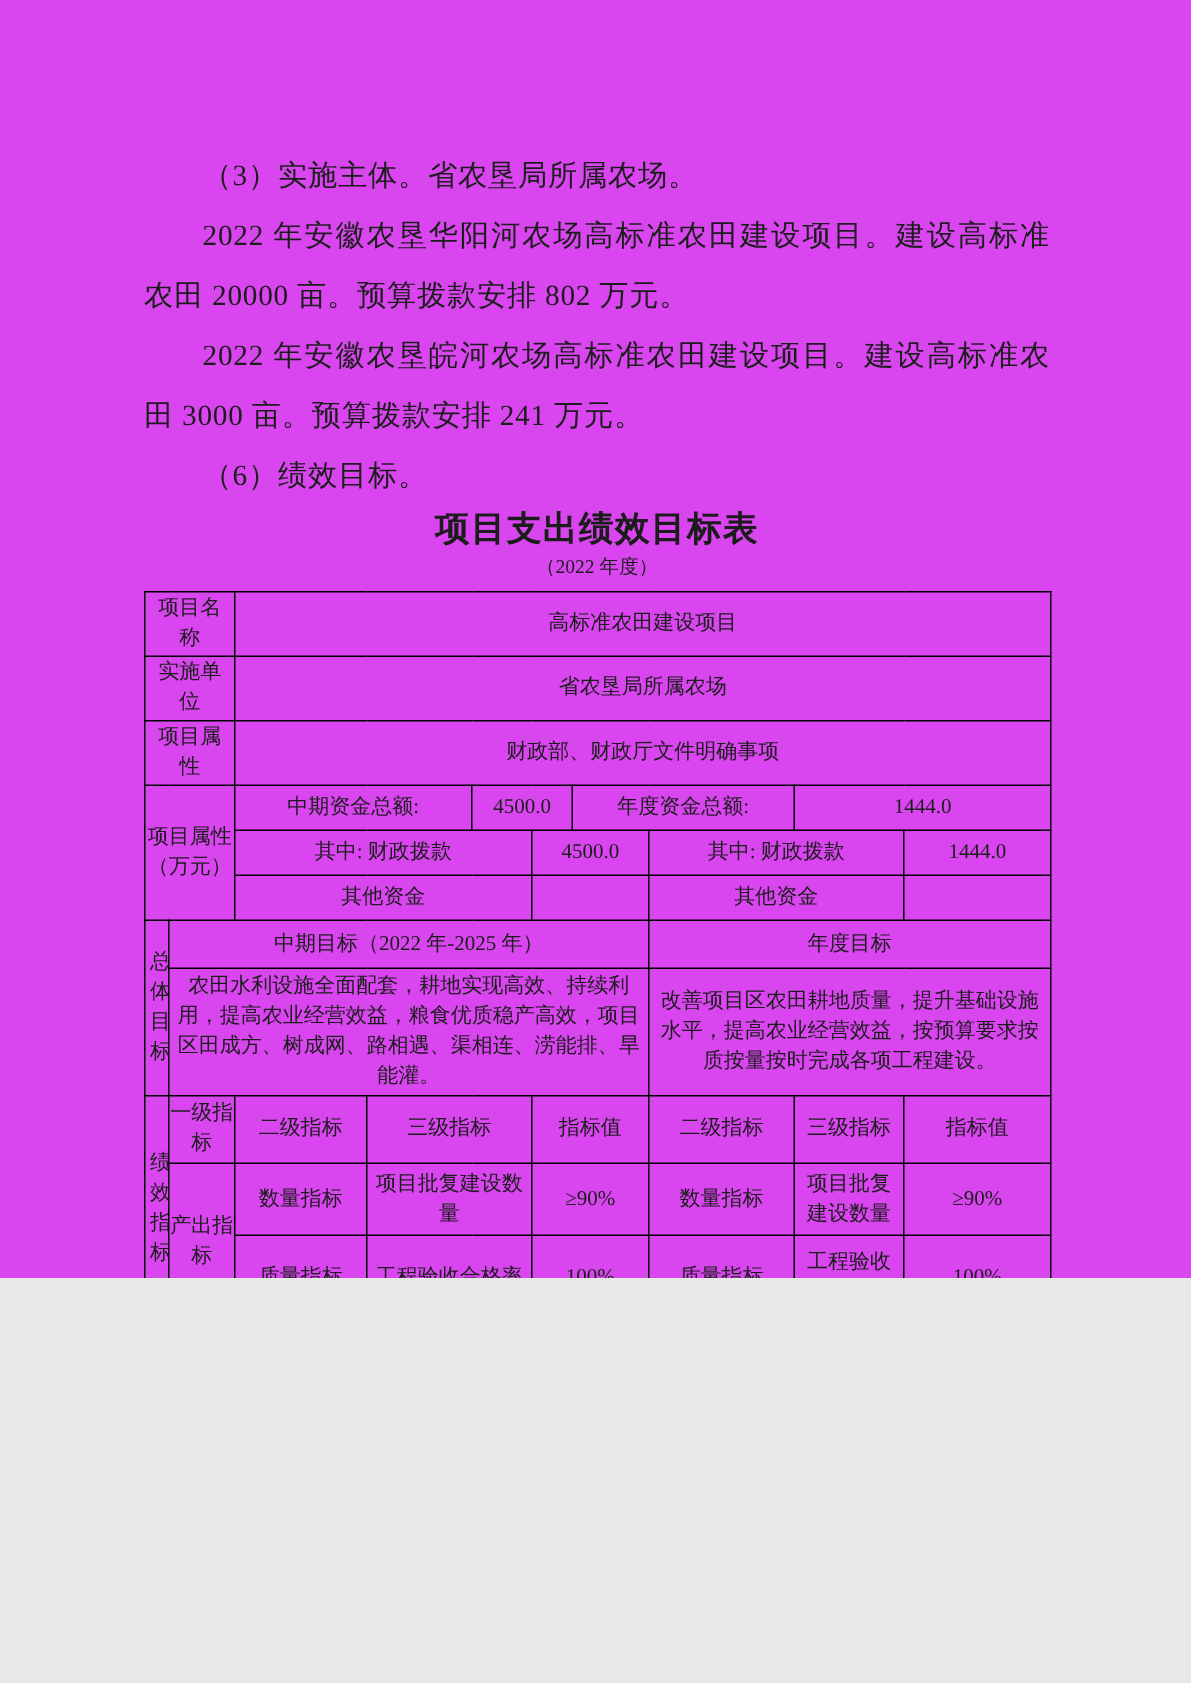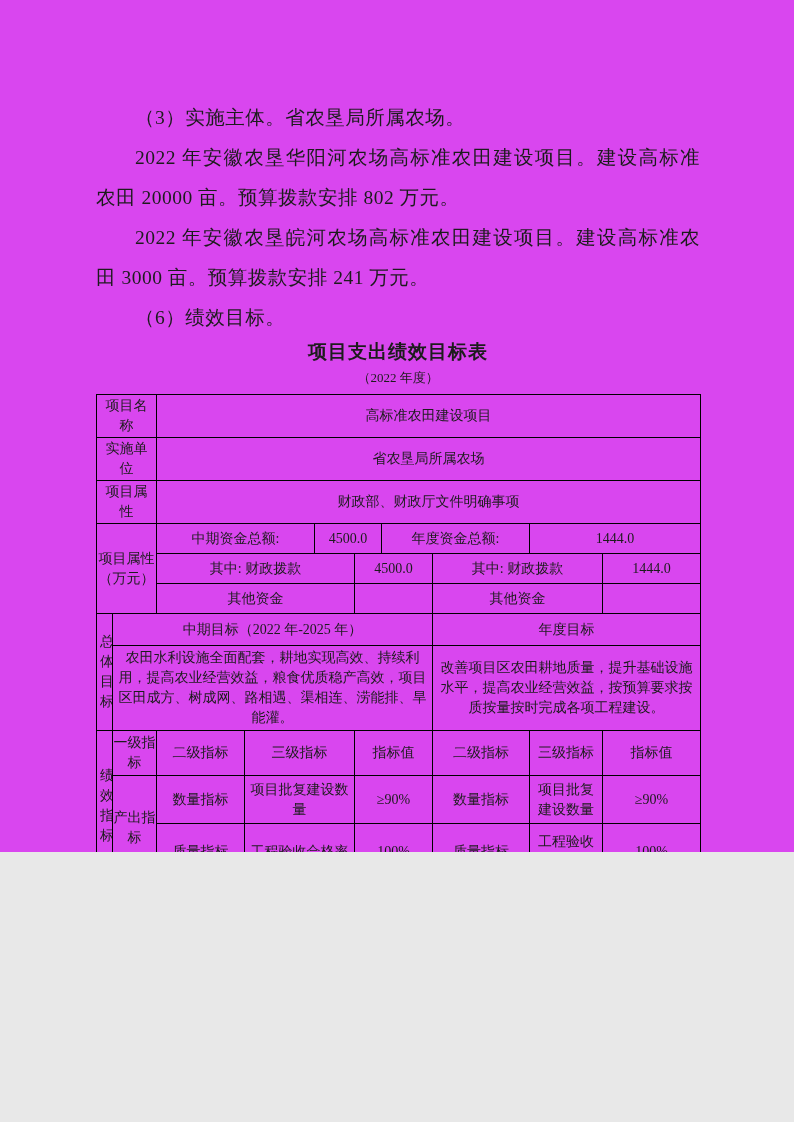--- a/index.html
+++ b/index.html
@@ -10,21 +10,21 @@
   }
   .content { position:absolute; left:96px; top:0; width:604px; }
   .body-text { margin-top:98px; }
   .body-text p {
     margin:0; font-size:19.5px; line-height:40px;
     text-align:justify; text-indent:2em; letter-spacing:0.5px;
   }
   .table-title {
     margin:0; text-align:center; text-indent:0;
     font-family:"Liberation Sans","DejaVu Sans",sans-serif;
-    font-weight:bold; font-size:19px; line-height:28px; letter-spacing:1px;
+    font-weight:bold; font-size:23px; line-height:28px; letter-spacing:1px;
   }
   .table-subtitle { margin:0; text-align:center; text-indent:0; font-size:13px; line-height:24px; }
 
   table.perf {
     border-collapse:collapse; width:604px; table-layout:fixed;
     margin-top:4px; font-size:14px; color:#1c1c1c;
   }
   table.perf td {
     border:1px solid #000; text-align:center; vertical-align:middle;
     padding:1px 3px; word-break:break-all; line-height:20px; overflow:hidden;

